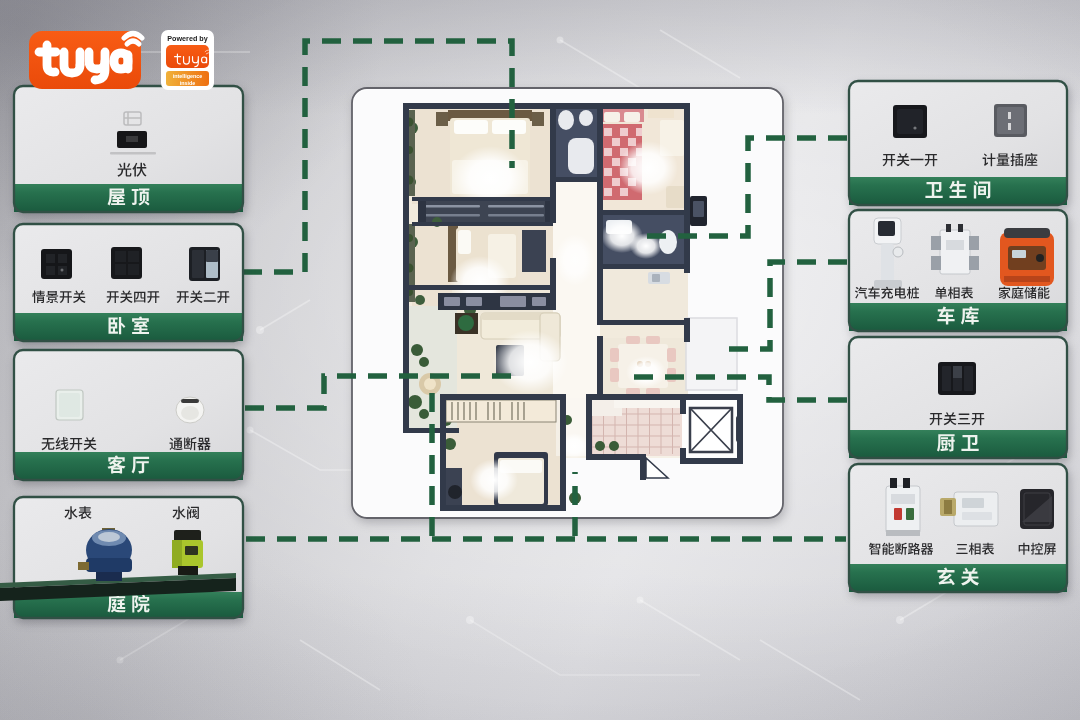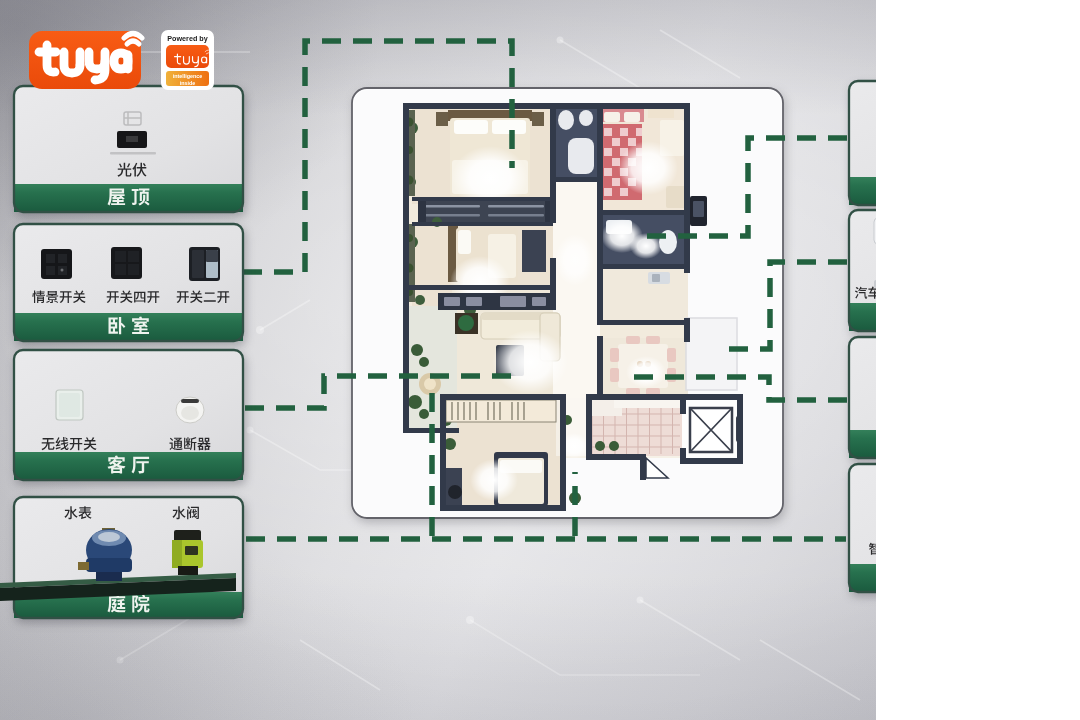--- a/index.html
+++ b/index.html
@@ -1,15 +1,15 @@
 <!DOCTYPE html>
 <html><head><meta charset="utf-8">
 <style>
 html,body{margin:0;padding:0;}
-#stage{position:relative;width:876px;height:720px;overflow:hidden;
+#stage{position:relative;width:1080px;height:720px;overflow:hidden;
  background:
   radial-gradient(ellipse 520px 380px at 2% 4%, rgba(74,74,84,0.30), rgba(74,74,84,0) 70%),
   radial-gradient(ellipse 880px 540px at 62% 42%, rgba(255,255,255,0.50), rgba(255,255,255,0) 72%),
   radial-gradient(ellipse 500px 300px at 8% 100%, rgba(90,90,100,0.10), rgba(90,90,100,0) 70%),
   linear-gradient(to top, rgba(138,138,150,0.20), rgba(138,138,150,0) 20%),
   linear-gradient(113deg, #b2b2b7 0%, #c8c8cc 22%, #dcdcdf 48%, #e2e2e5 62%, #d6d6da 85%, #cbcbd0 100%);
  font-family:"Liberation Sans", sans-serif;text-align:right;}
 .vig{position:absolute;left:0;top:0;width:1080px;height:720px;
  background:linear-gradient(to bottom, rgba(110,110,122,0.24), rgba(110,110,122,0) 16%), radial-gradient(ellipse 1000px 680px at 55% 45%, rgba(0,0,0,0) 55%, rgba(40,40,48,0.10) 100%);}
 </style></head><body>

